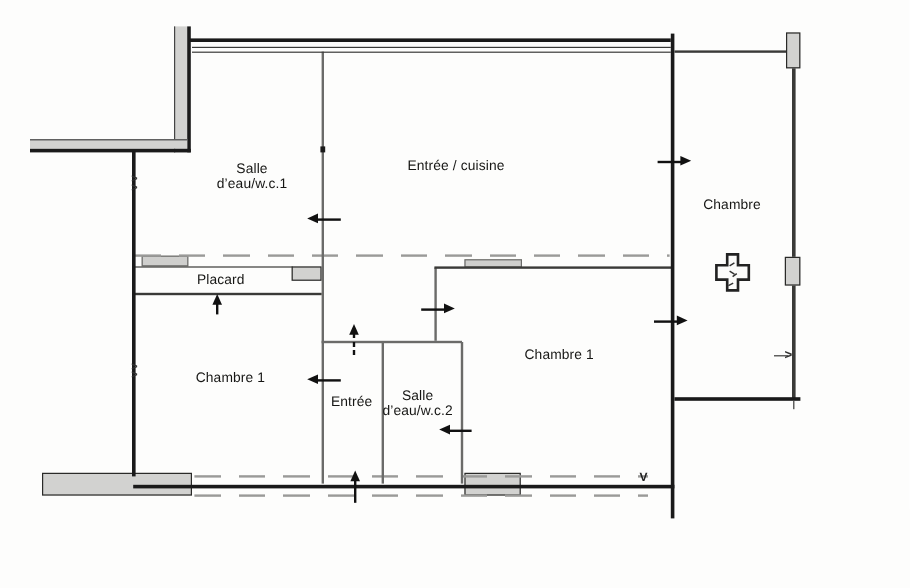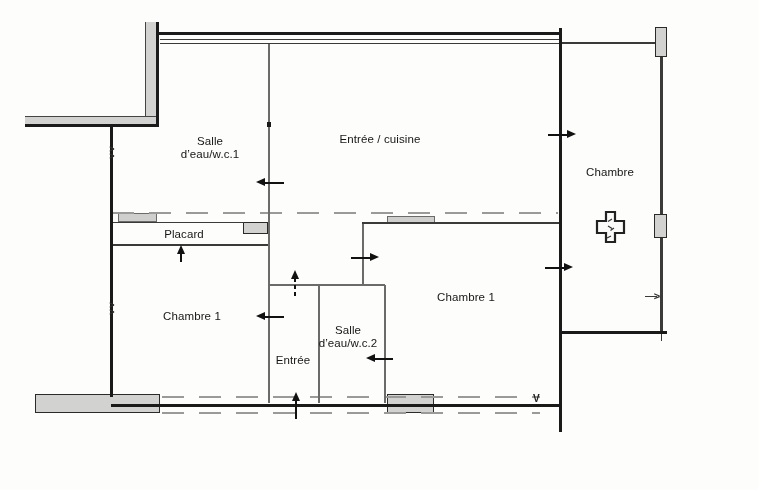--- a/index.html
+++ b/index.html
@@ -119,18 +119,18 @@
   <div class="thin" style="left:645px;top:296px;width:12px;height:1.4px;"></div>
   <div class="break-icon" style="left:652px;top:292px;width:10px;font-size:11px;line-height:9px;">&gt;</div>
   <div class="tiny-mark" style="left:533px;top:394px;">V</div>
 
   <div class="room-label" style="left:210px;top:148px;">Salle
 d’eau/w.c.1</div>
   <div class="room-label" style="left:380px;top:139px;">Entrée / cuisine</div>
   <div class="room-label" style="left:610px;top:172px;">Chambre</div>
   <div class="room-label" style="left:184px;top:234px;text-align:center;">Placard</div>
   <div class="room-label" style="left:192px;top:316px;">Chambre 1</div>
-  <div class="room-label" style="left:293px;top:360px;text-align:center;">Entrée</div>
+  <div class="room-label" style="left:293px;top:336px;text-align:center;">Entrée</div>
   <div class="room-label" style="left:348px;top:337px;">Salle
 d’eau/w.c.2</div>
   <div class="room-label" style="left:466px;top:297px;">Chambre 1</div>
 
 </div>
 
 </body></html>

